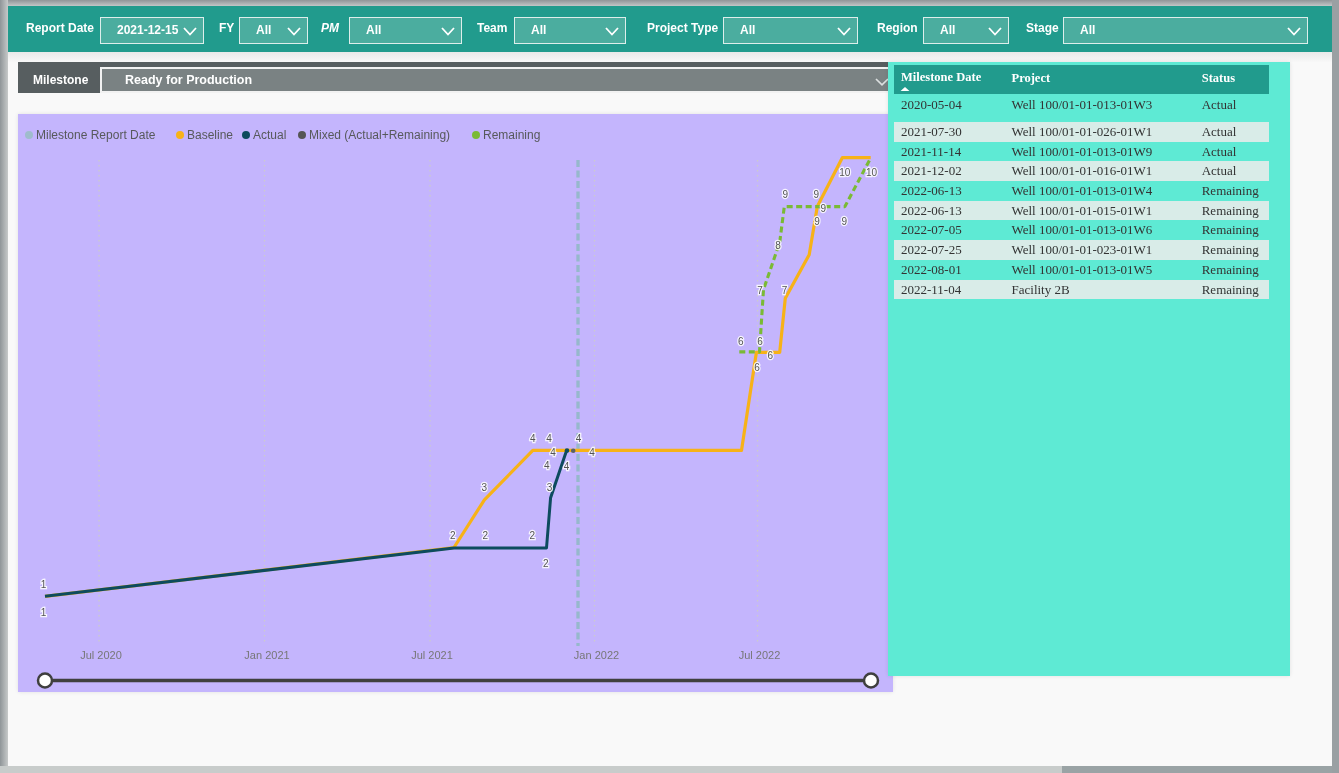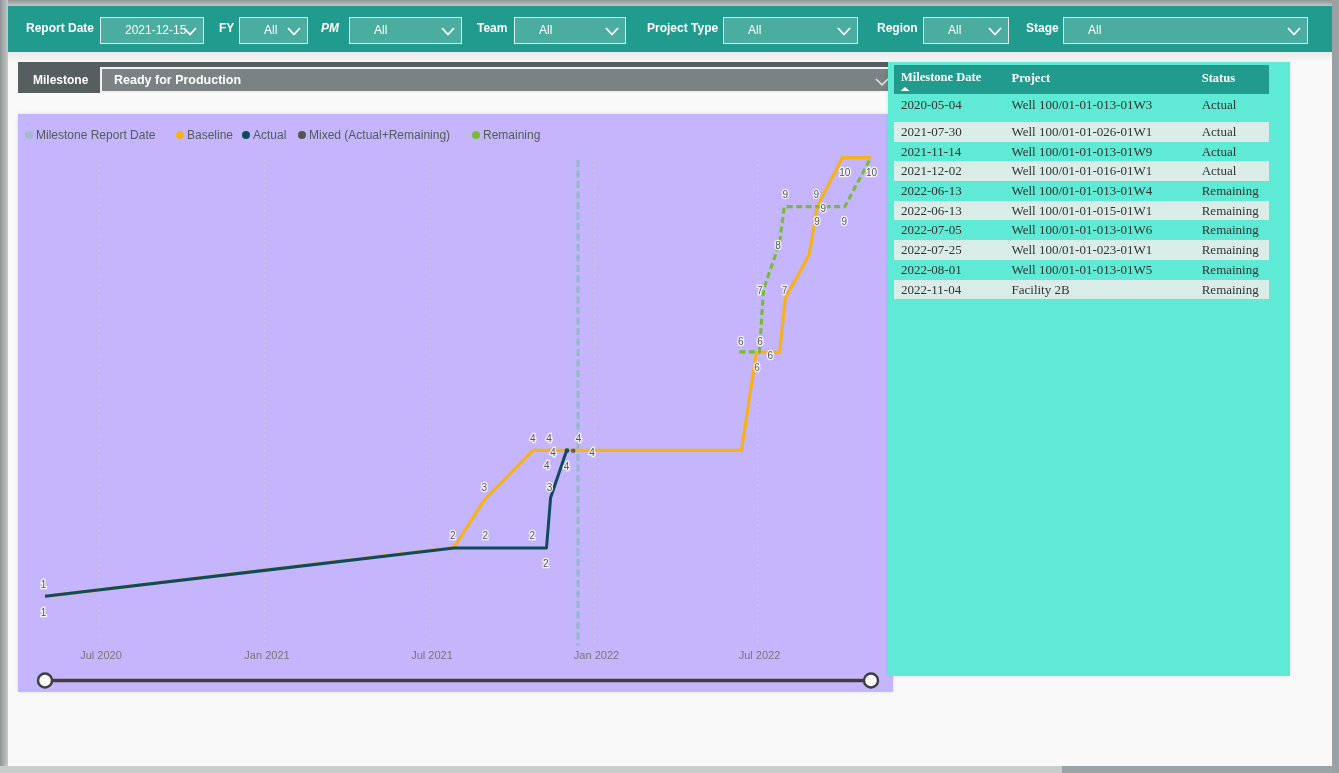--- a/index.html
+++ b/index.html
@@ -11,27 +11,27 @@
   #bTop { left:0; top:0; width:1339px; height:6px; background:linear-gradient(#8f9598,#c2c6c7); }
   #bLeft { left:0; top:0; width:8px; height:767px; background:linear-gradient(90deg,#8f9598,#c6c9c9); }
   #bRight { right:0; top:0; width:7px; height:767px; background:#9aa0a3; }
   #bBottom { left:0; top:766px; width:1339px; height:7px; background:#c8cccb; }
   #bThumb { left:1062px; top:766px; width:270px; height:7px; background:#9aa3a5; }
   #bCorner { left:1332px; top:766px; width:7px; height:7px; background:#9aa0a3; }
 
   
   #topbar { left:8px; top:6px; width:1324px; height:45.5px; background:#219b8d; }
   .flabel { position:absolute; top:0; height:45px; line-height:45px; color:#fff; font-weight:bold; font-size:12px; }
-  .fdrop { position:absolute; top:10.5px; height:27px; background:#4bad9f; border:1.5px solid #ddeeeb; color:#fff; font-weight:normal; font-size:12px; line-height:24px; padding-left:24px; }
+  .fdrop { position:absolute; top:10.5px; height:27px; background:#4bad9f; border:1.5px solid #ddeeeb; color:#fff; font-weight:bold; font-size:12px; line-height:24px; padding-left:16px; }
   .chev { position:absolute; top:9px; right:6px; width:14px; height:9px; }
 
   
   #mbar { left:18px; top:62px; width:875px; height:31px; background:#575e60; }
   #mlabel { position:absolute; left:15px; top:0; height:36px; line-height:36px; color:#fff; font-weight:bold; font-size:12px; }
-  #mdrop { position:absolute; left:82px; top:4.8px; width:793px; height:25.8px; background:#7a8283; border:2px solid #f2f2f2; color:#fff; font-weight:bold; font-size:12.5px; line-height:22px; padding-left:12px; }
+  #mdrop { position:absolute; left:82px; top:4.8px; width:793px; height:25.8px; background:#7a8283; border:2px solid #f2f2f2; color:#fff; font-weight:bold; font-size:12.5px; line-height:22px; padding-left:23px; }
 
   
   #chartcard { left:18px; top:98px; width:875px; height:578px; background:#c4b5fd; box-shadow:0 0 4px rgba(0,0,0,0.10);margin-top:16px; }
 
   
   #tablecard { left:888px; top:62px; width:402px; height:614px; background:#5eead4; box-shadow:0 0 4px rgba(0,0,0,0.10);font-family:Liberation Serif, serif; }
   #tbl { position:absolute; left:6px; top:3px; width:375px; }
   .thead { height:29px; background:#219b8d; color:#fff; font-weight:bold; font-size:12.5px; position:relative; }
   .trow { height:19.7px; font-size:13px; color:#333; position:relative; }
   .trow.first { height:28px; }

